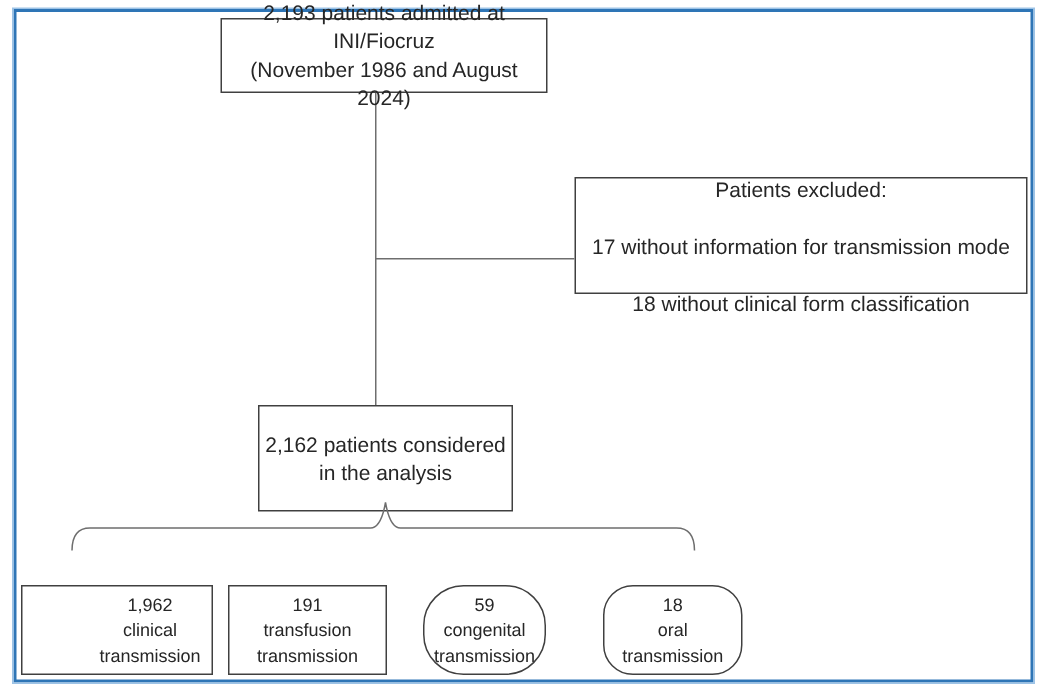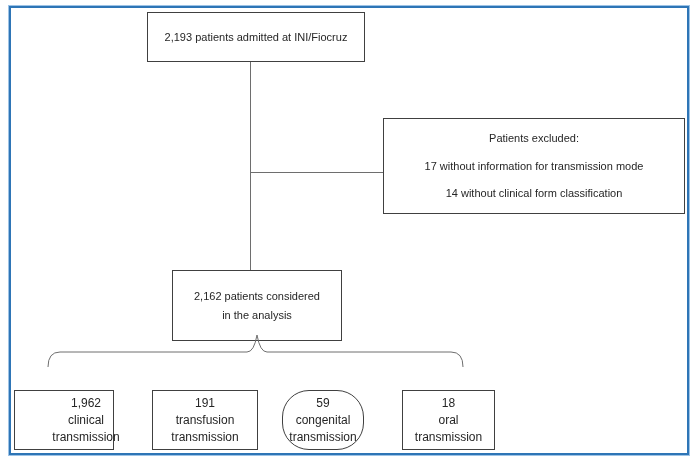--- a/index.html
+++ b/index.html
@@ -29,33 +29,33 @@
   }
   .box {
     position: absolute;
     border: 1px solid var(--box-border);
     background: #ffffff;
     display: flex;
     flex-direction: column;
     align-items: center;
     justify-content: center;
     text-align: center;
-    font-size: 11px;
+    font-size: 14px;
     line-height: 19px;
     box-sizing: border-box;
   }
   .top-box      { left: 147px; top: 12px;  width: 218px; height: 50px; }
-  .excluded-box { left: 383px; top: 118px; width: 302px; height: 96px;
-                  justify-content: space-evenly; line-height: 15px; }
+  .excluded-box { left: 383px; top: 118px; width: 302px; height: 78px;
+                  justify-content: space-evenly; line-height: 15px; gap: 23px; }
   .analysis-box { left: 172px; top: 270px; width: 170px; height: 71px; }
   .outcome-box  { top: 390px; height: 60px; line-height: 17px; font-size: 12px; }
-  .ob1 { left: 14px;  width: 100px; padding-left: 44px; }
+  .ob1 { left: 14px;  width: 128px; padding-left: 44px; }
   .ob2 { left: 152px; width: 106px; }
   .ob3 { left: 282px; width: 82px; border-radius: 27px; }
-  .ob4 { left: 402px; width: 93px;  }
+  .ob4 { left: 402px; width: 93px; border-radius: 20px;  }
   .vline {
     position: absolute;
     width: 1px;
     background: var(--connector);
   }
   .hline {
     position: absolute;
     height: 1px;
     background: var(--connector);
   }
@@ -72,26 +72,27 @@
 
 <div class="canvas">
 
   <div class="frame"></div>
 
   <div class="vline v-top-to-analysis"></div>
   <div class="hline h-to-excluded"></div>
 
   <div class="box top-box">
     <div>2,193 patients admitted at INI/Fiocruz</div>
+    <div>(November 1986 and August 2024)</div>
   </div>
 
   <div class="box excluded-box">
     <div>Patients excluded:</div>
     <div>17 without information for transmission mode</div>
-    <div>14 without clinical form classification</div>
+    <div>18 without clinical form classification</div>
   </div>
 
   <div class="box analysis-box">
     <div>2,162 patients considered</div>
     <div>in the analysis</div>
   </div>
 
   <svg class="brace" viewBox="0 0 432 42">
     <path d="M 8 37 Q 8 22 20 22 L 207 22 Q 214 22 217 5 Q 220 22 227 22 L 411 22 Q 423 22 423 37" fill="none" style="stroke: var(--connector); stroke-width: 1;"></path>
   </svg>

